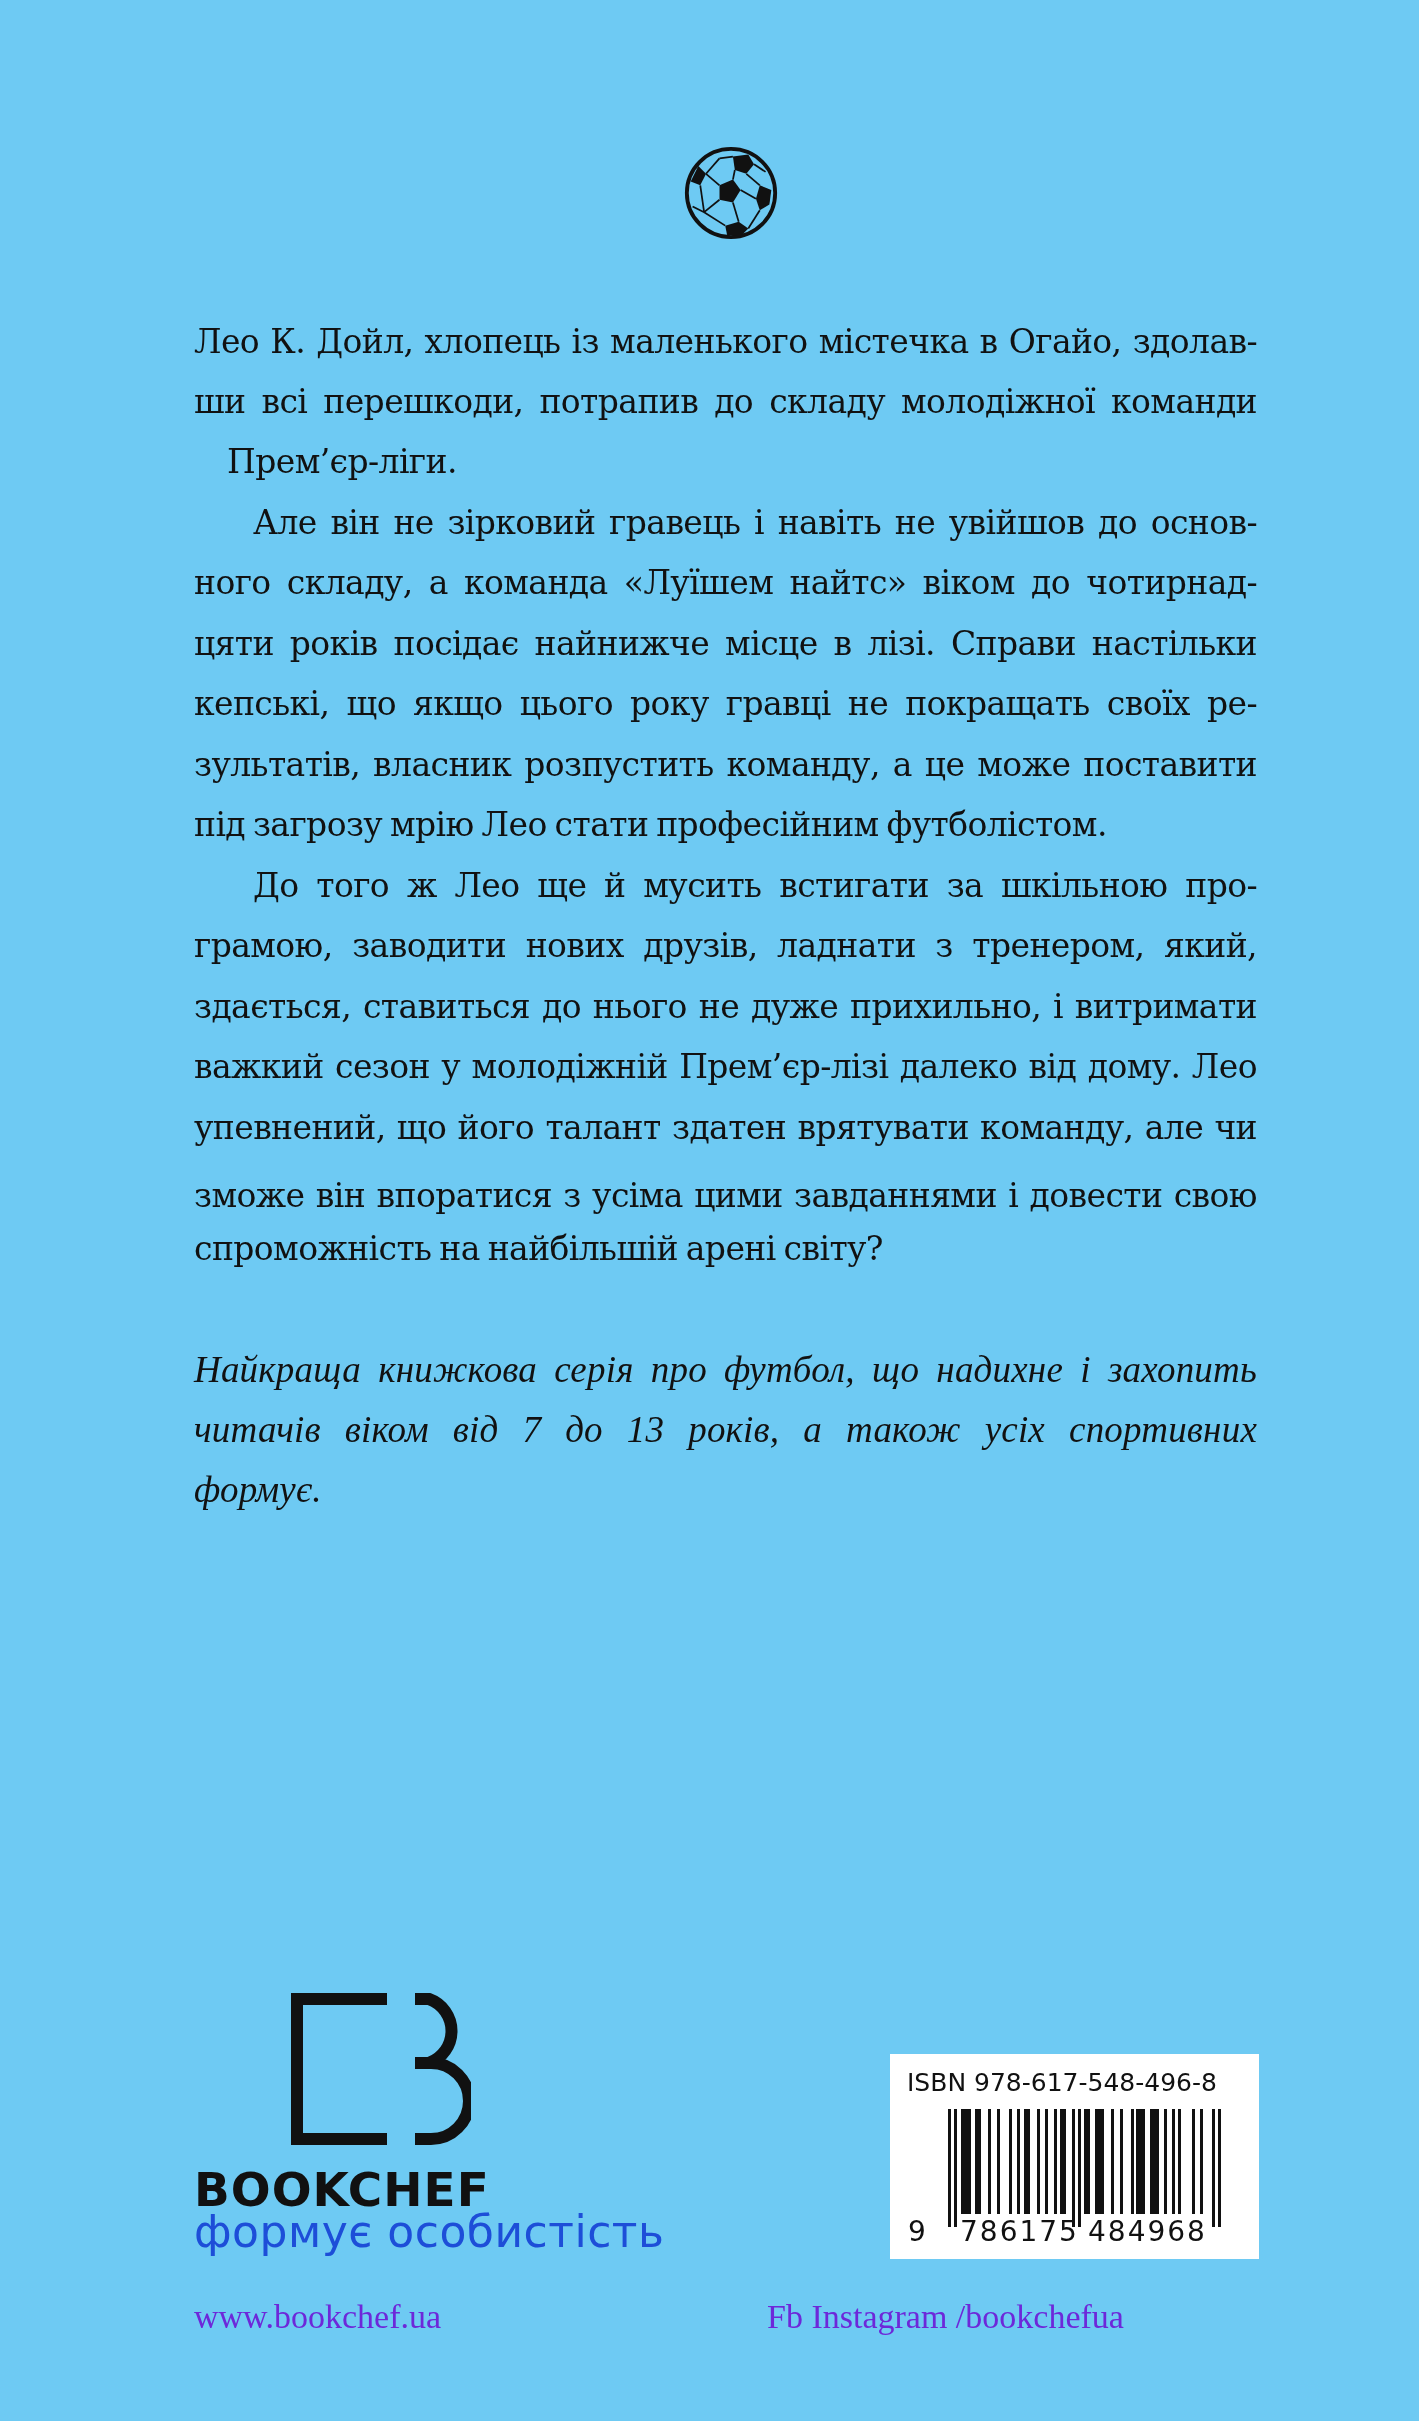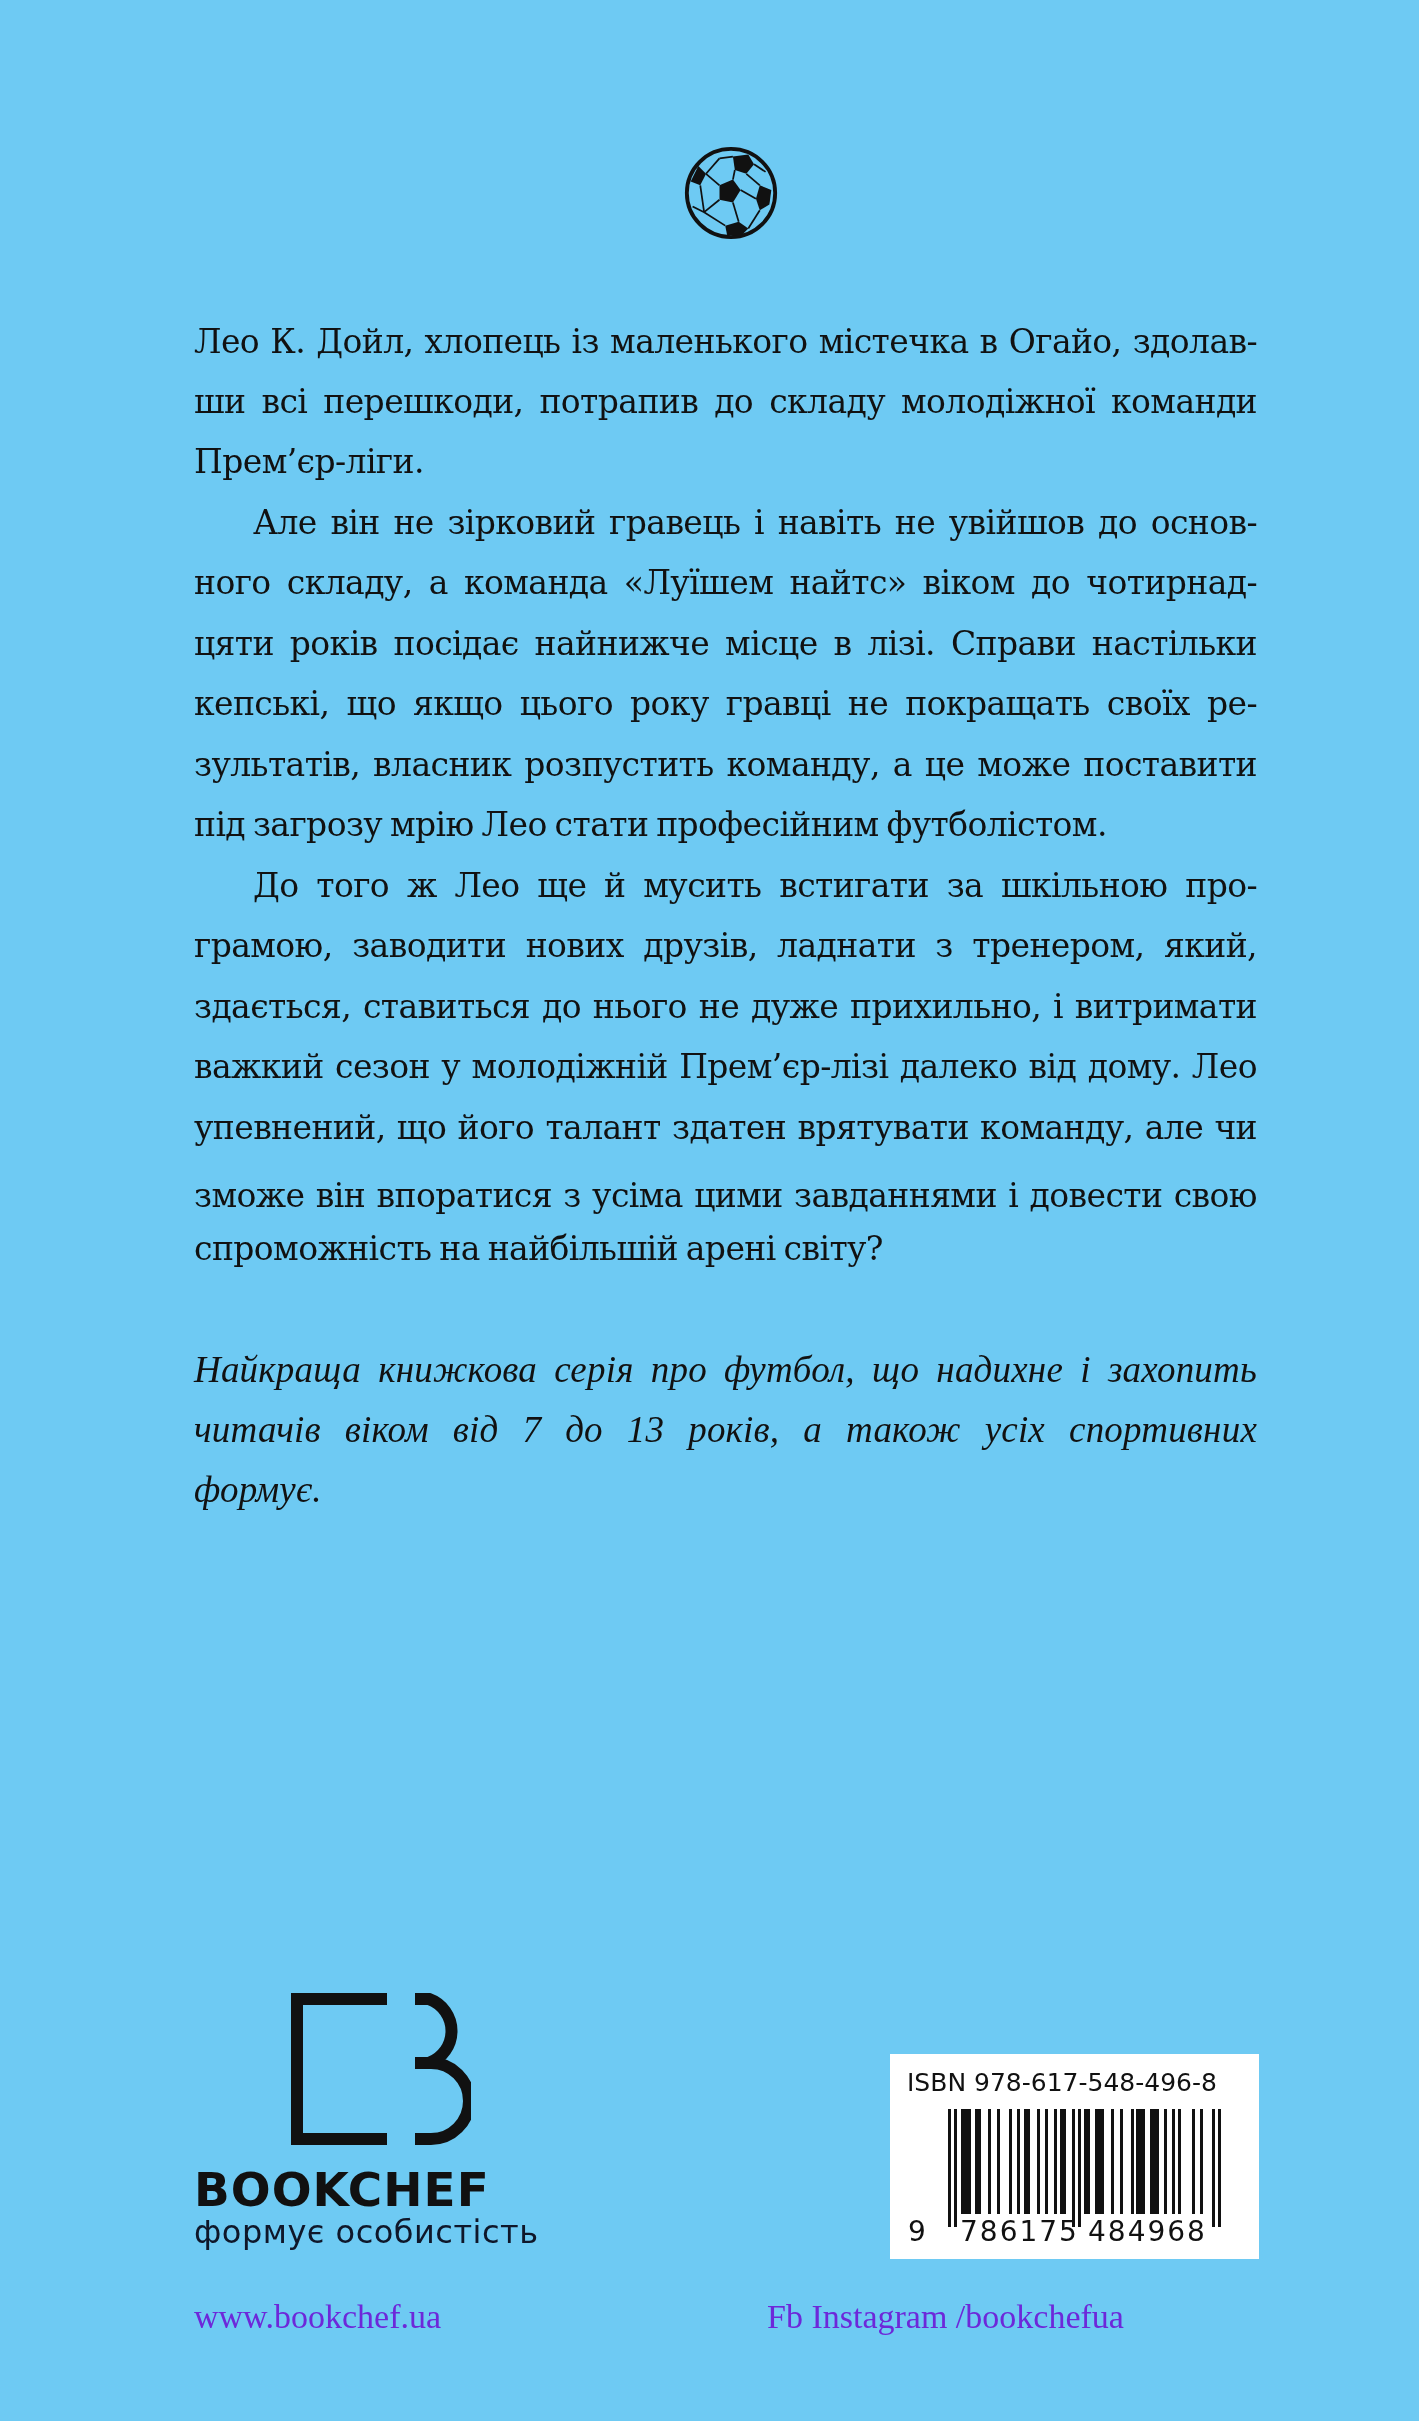--- a/index.html
+++ b/index.html
@@ -63,24 +63,24 @@
     line-height: 40px;
     letter-spacing: 1px;
     transform: scaleX(1.02);
     transform-origin: left top;
     color: #111;
   }
   .tagline {
     position: absolute;
     left: 0; top: 224px;
     font-family: "DejaVu Sans", "Liberation Sans", sans-serif;
-    font-size: 32px;
+    font-size: 44px;
     line-height: 36px;
     letter-spacing: 0.5px;
-    color: #0f172a;
+    color: #1d4ed8;
     white-space: nowrap;
   }
   .barcode-box {
     position: absolute;
     left: 890px; top: 2054px;
     width: 369px; height: 205px;
     background: #fff;
   }
   .isbn {
     position: absolute;
@@ -138,21 +138,21 @@
     <line x1="18" y1="42" x2="22" y2="70"></line>
     <line x1="24" y1="30" x2="38" y2="14"></line>
     <line x1="38" y1="14" x2="52" y2="12"></line>
   </g>
 </svg>
 
 <div class="body-text" style="top:320px;">
 
   <div class="line" style="top:0px;">Лео К. Дойл, хлопець із маленького містечка в Огайо, здолав-</div>
   <div class="line" style="top:60px;">ши всі перешкоди, потрапив до складу молодіжної команди</div>
-  <div class="line last" style="top:120px;">Прем’єр-ліги.</div>
+  <div class="line last" style="top:120px;margin-left:33px;">Прем’єр-ліги.</div>
 
   <div class="line indent" style="top:181px;">Але він не зірковий гравець і навіть не увійшов до основ-</div>
   <div class="line" style="top:241px;">ного складу, а команда «Луїшем найтс» віком до чотирнад-</div>
   <div class="line" style="top:302px;">цяти років посідає найнижче місце в лізі. Справи настільки</div>
   <div class="line" style="top:362px;">кепські, що якщо цього року гравці не покращать своїх ре-</div>
   <div class="line" style="top:423px;">зультатів, власник розпустить команду, а це може поставити</div>
   <div class="line last" style="top:483px;">під загрозу мрію Лео стати професійним футболістом.</div>
 
   <div class="line indent" style="top:544px;">До того ж Лео ще й мусить встигати за шкільною про-</div>
   <div class="line" style="top:604px;">грамою, заводити нових друзів, ладнати з тренером, який,</div>

